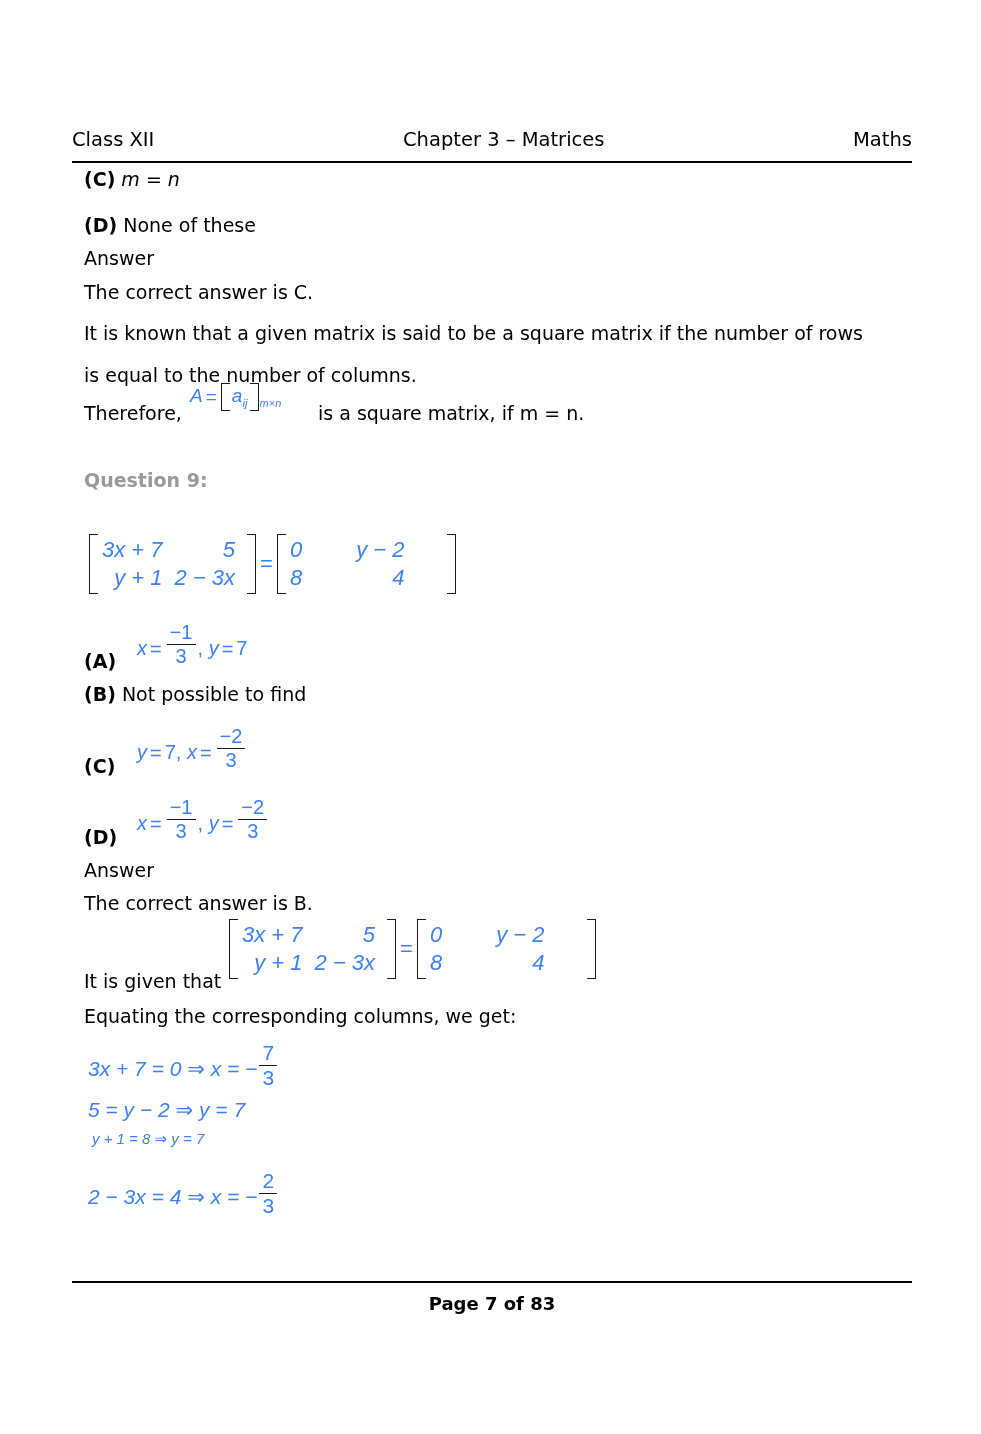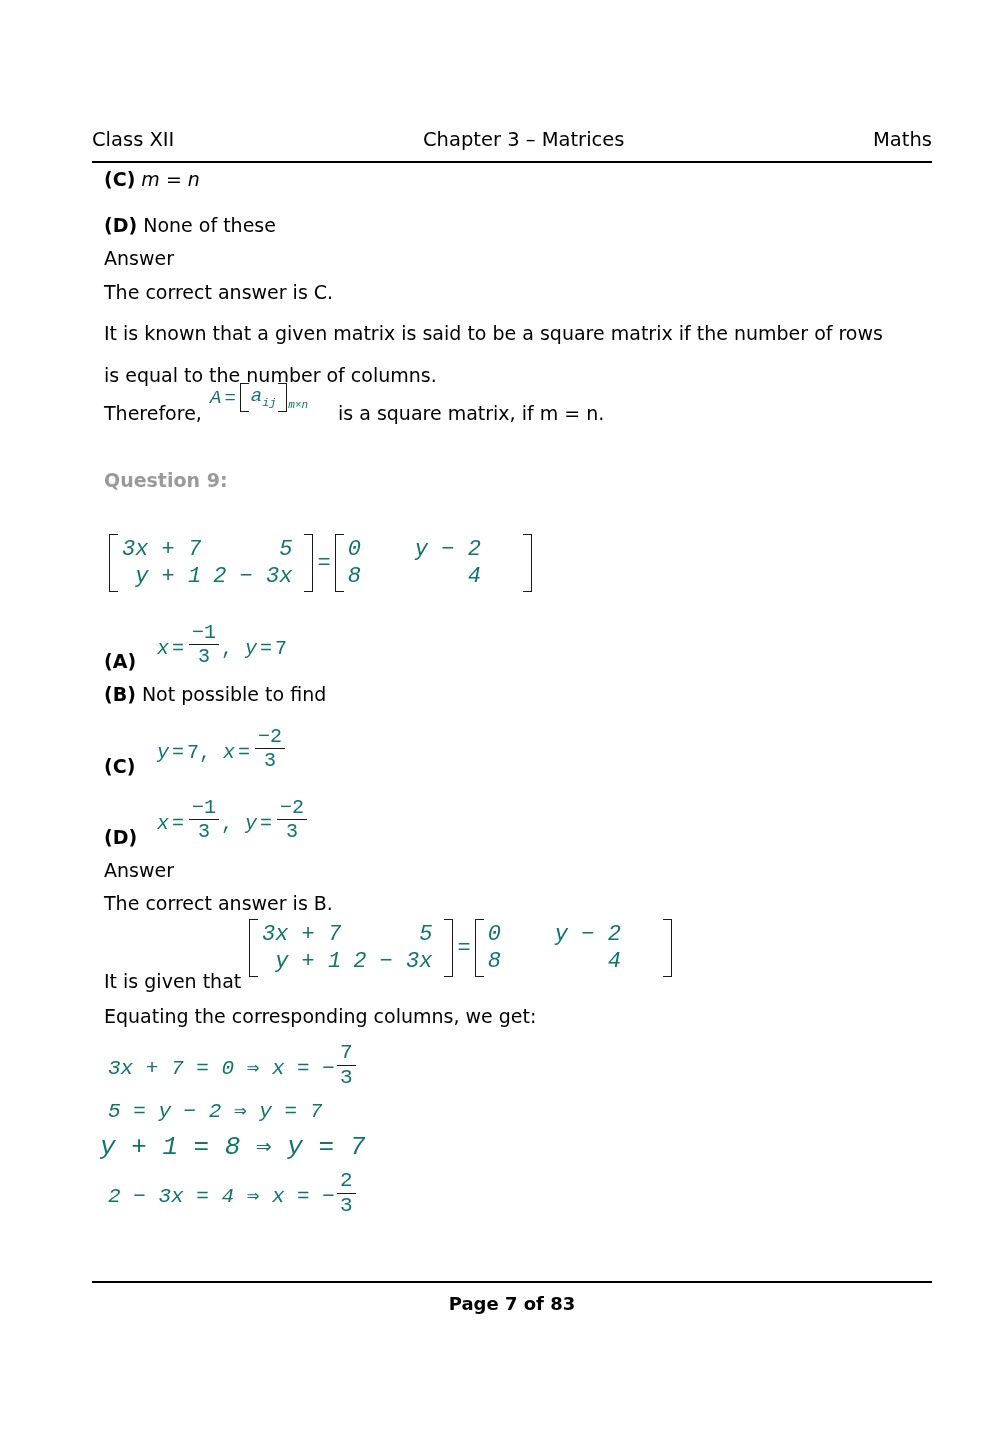--- a/index.html
+++ b/index.html
@@ -13,21 +13,20 @@
     font-family: "DejaVu Sans", sans-serif;
     color: #000000;
     position: relative;
     overflow: hidden;
   }
   .page {
     position: absolute;
     left: 0; top: 0;
     width: 959px;
     height: 1434px;
-    margin-left: 20px;
   }
   
   .header {
     position: absolute;
     left: 72px;
     top: 128px;
     width: 840px;
     display: flex;
     align-items: baseline;
     justify-content: space-between;
@@ -76,22 +75,22 @@
   .qhead {
     position: absolute;
     left: 84px;
     font-size: 19px;
     font-weight: bold;
     color: #9a9a9a;
   }
   
   .math {
     position: absolute;
-    font-family: Liberation Mono, monospace;
-    color: #0f766e;
+    font-family: Liberation Sans, sans-serif;
+    color: #3b82f6;
     white-space: nowrap;
   }
   .mi { font-style: italic; }
   
   .frac {
     display: inline-block;
     vertical-align: -0.42em;
     text-align: center;
     line-height: 1.05;
     margin: 0 2px;
@@ -275,21 +274,21 @@
     <span>⇒</span>
     <span class="mi">x = −</span><span class="frac"><span class="num">7</span><span class="den">3</span></span>
   </div>
 
   <div class="math" style="left:88px; top:1098px; font-size:21px;">
     <span class="mi">5 = y − 2</span>
     <span>⇒</span>
     <span class="mi">y = 7</span>
   </div>
 
-  <div class="math" style="left:80px; top:1130px; font-size:26px;">
+  <div class="math" style="left:92px; top:1130px; font-size:15px;">
     <span class="mi">y + 1 = 8</span>
     <span>⇒</span>
     <span class="mi">y = 7</span>
   </div>
 
   <div class="math" style="left:88px; top:1170px; font-size:21px;">
     <span class="mi">2 − 3x = 4</span>
     <span>⇒</span>
     <span class="mi">x = −</span><span class="frac"><span class="num">2</span><span class="den">3</span></span>
   </div>

